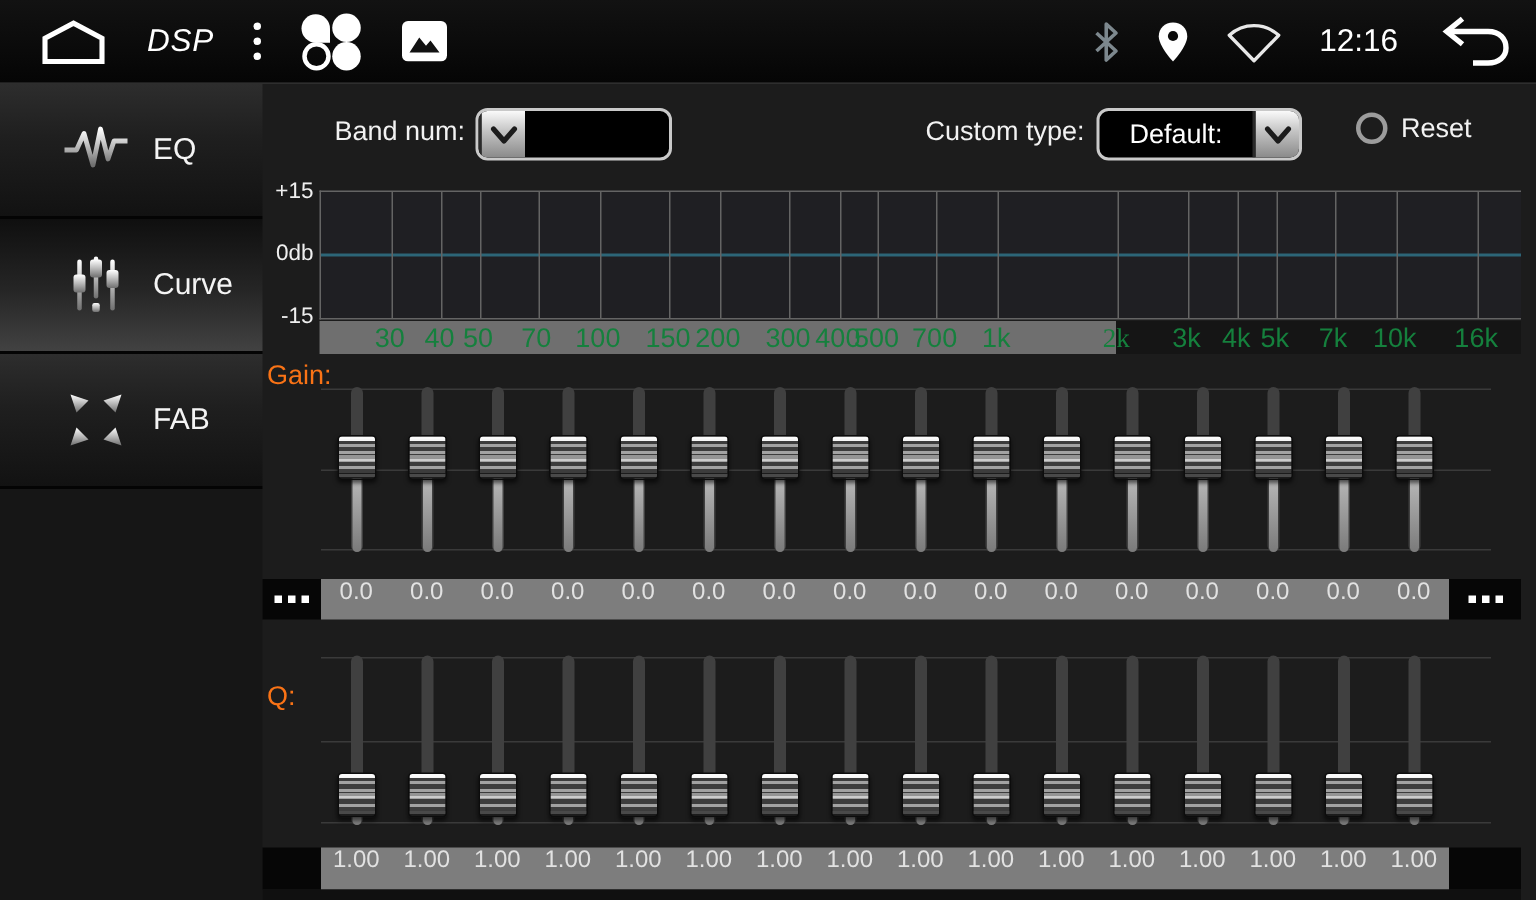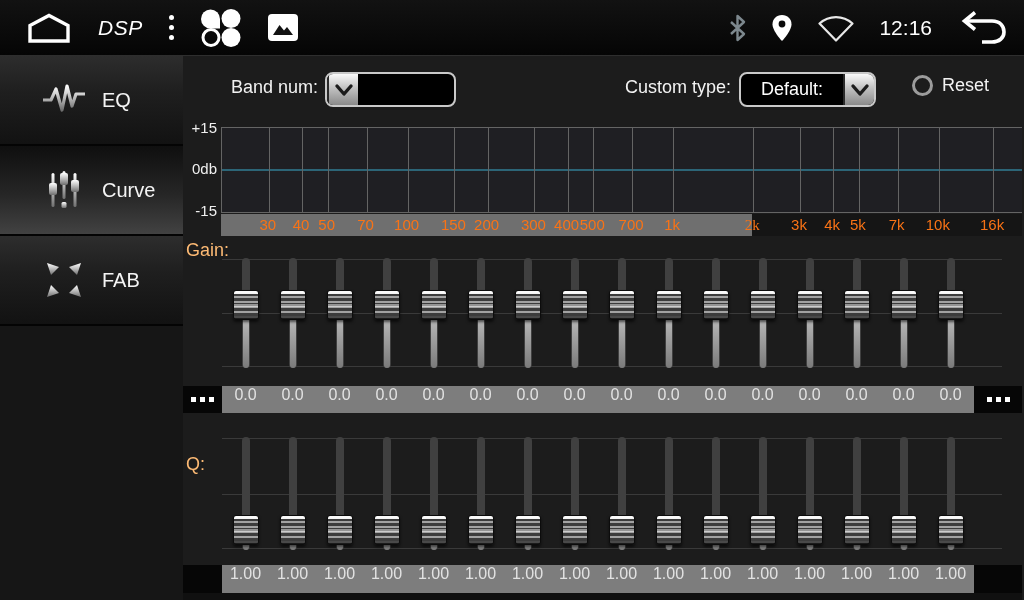--- a/index.html
+++ b/index.html
@@ -22,21 +22,21 @@
   
   .sidebar { position:absolute; left:0; top:56px; width:185px; height:544px;
              background:#161616; border-right:1px solid #000; }
   .nav-item { height:90px; display:flex; align-items:center; gap:16px; padding-left:42px;
               background:linear-gradient(180deg,#2d2d2d 0%,#1f1f1f 40%,#121212 100%);
               border-bottom:2px solid #040404; cursor:pointer; }
   .nav-item.active { background:linear-gradient(180deg,#0f0f0f 0%,#262626 55%,#424242 100%); }
   .nav-label { color:#f4f4f4; font-size:20px; }
 
   
-  .content { position:absolute; left:183px; top:56px; width:839px; height:544px;
+  .content { position:absolute; left:175px; top:56px; width:839px; height:544px;
              background:#1c1c1c; }
   .ctl-label { position:absolute; color:#f2f2f2; font-size:18px; }
 
   .dropdown { position:absolute; height:35px; background:#000; border:2px solid #c9c9c9;
               border-radius:8px; display:flex; align-items:stretch; overflow:hidden; cursor:pointer; }
   .dd-value { flex:1; color:#fff; font-size:18px; display:flex; align-items:center; justify-content:center; }
   .dd-btn { width:31px; background:linear-gradient(180deg,#fafafa 0%,#c2c2c2 45%,#8a8a8a 100%);
             border-left:2px solid #2a2a2a; display:flex; align-items:center; justify-content:center; }
 
   .reset-wrap { position:absolute; display:flex; align-items:center; gap:9px; cursor:pointer; }
@@ -46,25 +46,25 @@
   
   .y-label { position:absolute; left:0; width:34px; text-align:right;
              color:#efefef; font-size:15px; }
   .plot { position:absolute; left:38px; top:71px; width:801px; height:86px;
           background:#1f1f23; border-top:1px solid #646464; border-bottom:1px solid #646464;
           border-left:1px solid #646464; }
   .vline { position:absolute; top:0; width:1px; height:100%; background:#646464; }
   .zero-line { position:absolute; left:0; top:41px; width:100%; height:2px; }
   .axis-strip { position:absolute; left:38px; top:158px; width:801px; height:22px; background:#151515; }
   .strip-hl { position:absolute; left:0; top:0; height:22px; }
-  .tick { position:absolute; top:0; transform:translateX(-50%); color:#f97316;
-          font-size:15px; line-height:22px; white-space:nowrap; }
+  .tick { position:absolute; top:0; transform:translateX(-50%); color:#15803d;
+          font-size:18px; line-height:22px; white-space:nowrap; }
 
   
-  .section-label { position:absolute; left:3px; color:#fdba74; font-size:18px; }
+  .section-label { position:absolute; left:3px; color:#f97316; font-size:18px; }
   .guide { position:absolute; left:39px; width:780px; height:1px; background:#3a3a3a; }
   .fader-row { position:absolute; left:39px; width:752px; display:flex; }
   .fader-cell { position:relative; width:47px; height:100%; }
   .track { position:absolute; left:50%; transform:translateX(-50%); width:8px;
            background:#404040; border-radius:4px; }
   .track-light { position:absolute; left:50%; transform:translateX(-50%); width:6px;
            background:linear-gradient(180deg,#c9c9c9,#7a7a7a); border-radius:3px; }
   .thumb { position:absolute; left:50%; transform:translateX(-50%); width:26px; height:30px;
            border-radius:3px; border:1px solid #0c0c0c; cursor:pointer;
            background-image:

